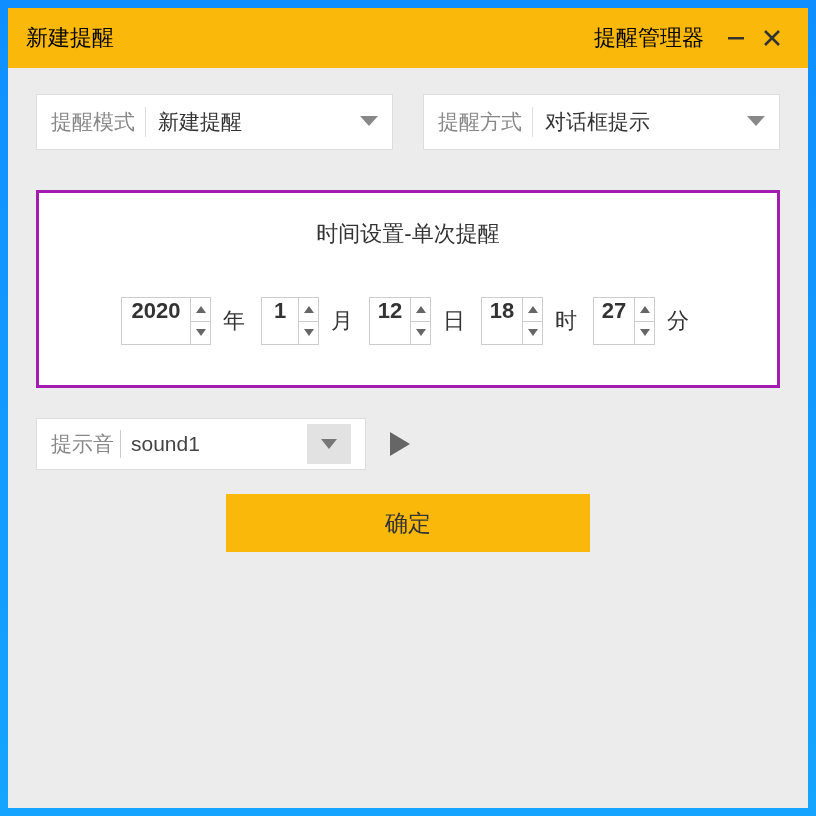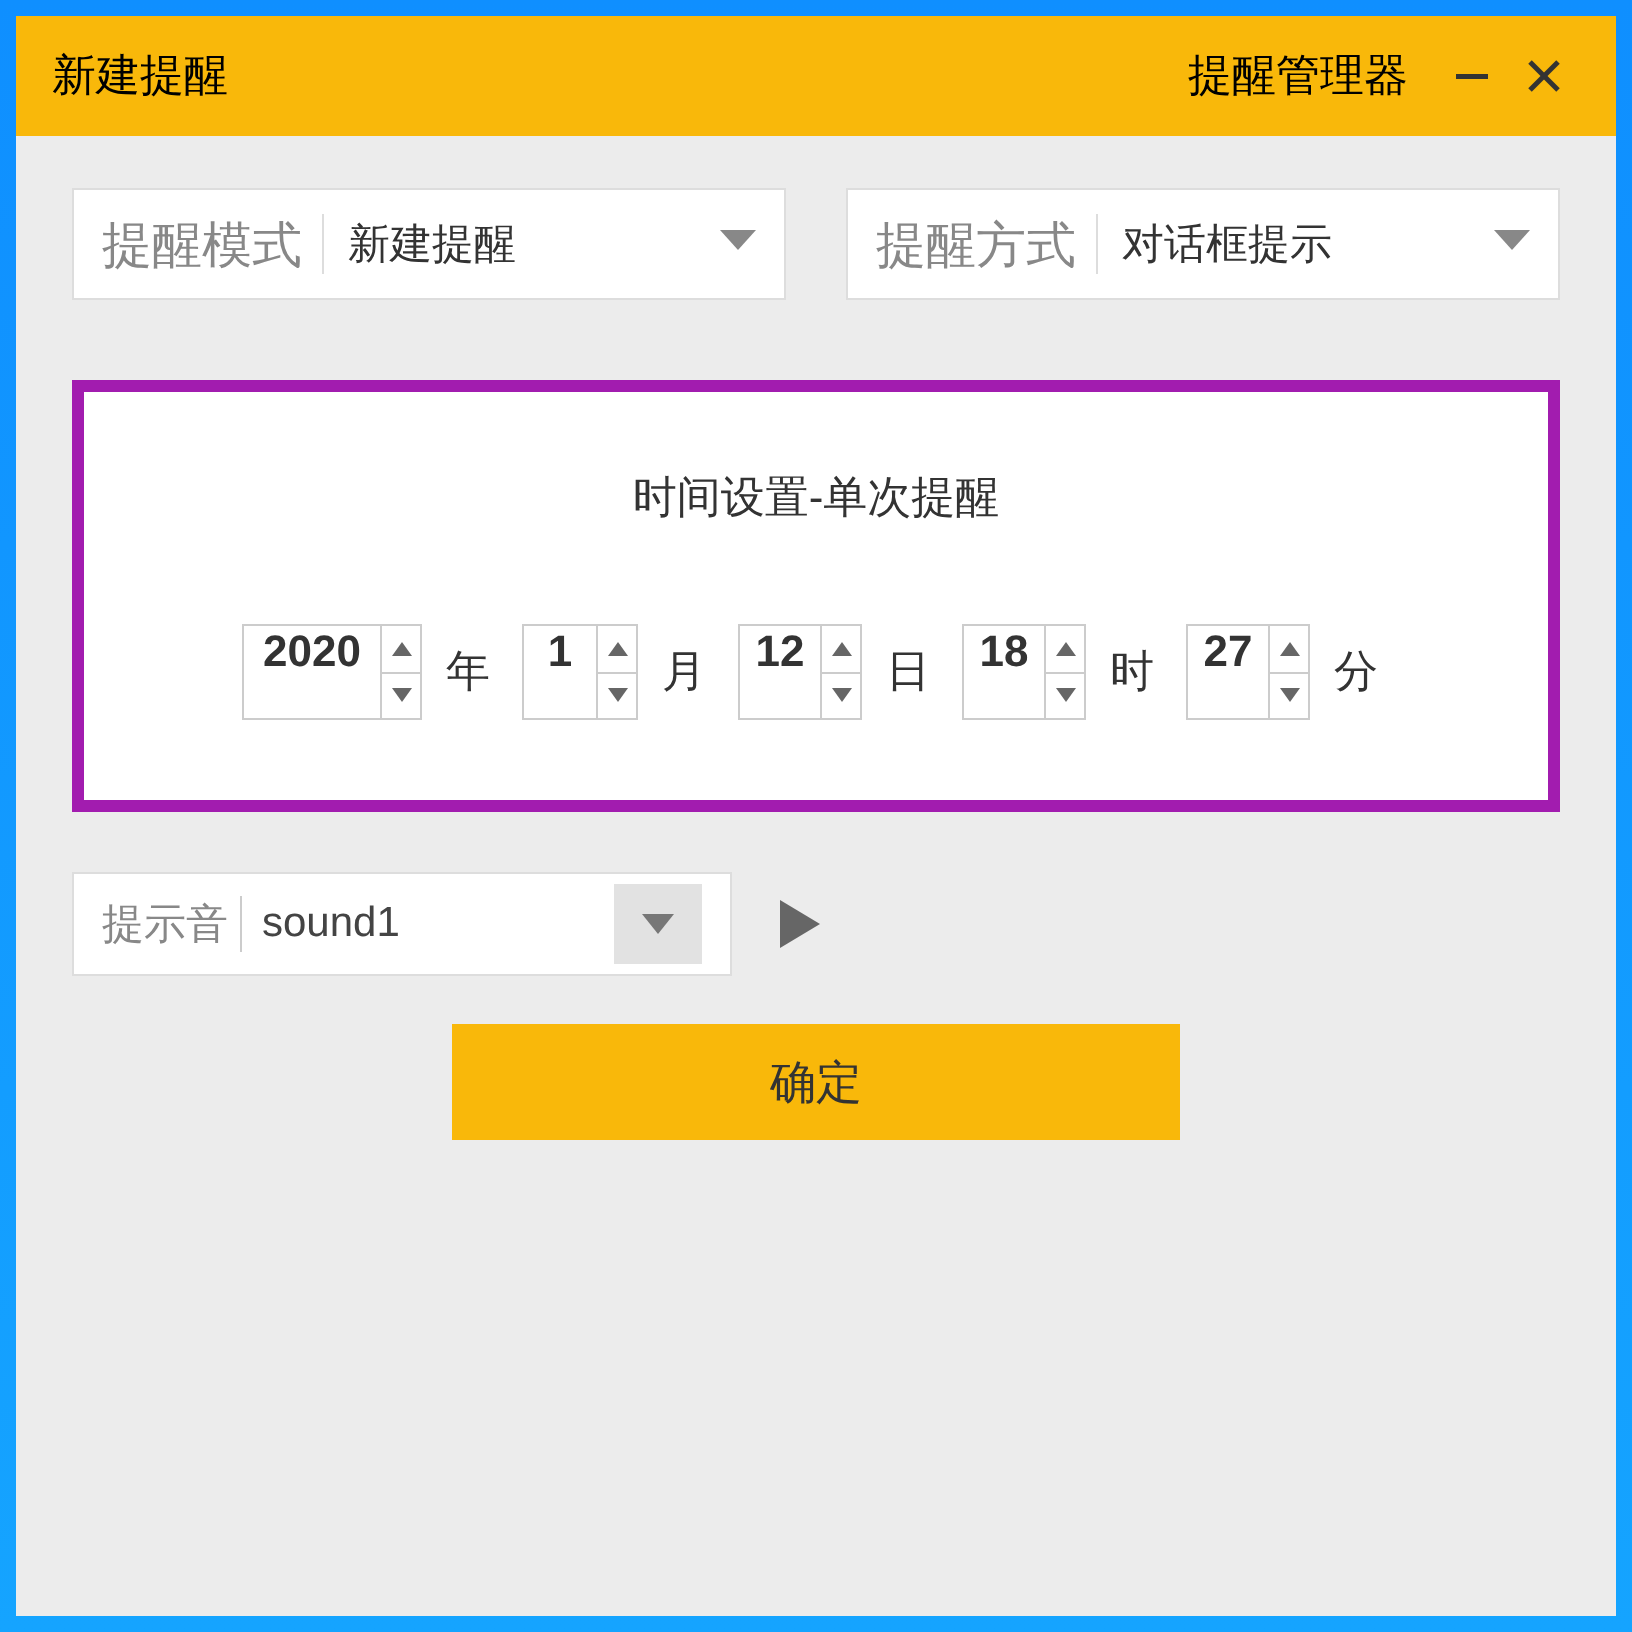--- a/index.html
+++ b/index.html
@@ -6,25 +6,25 @@
     body { width:816px; height:816px; background:linear-gradient(180deg,#0f8fff 0%,#15a4ff 100%); padding:8px; }
     .window { width:800px; height:800px; background:#ececec; display:flex; flex-direction:column; }
     .titlebar { height:60px; background:#f9b80a; display:flex; align-items:center; padding:0 18px; color:#000000; }
     .titlebar .title { font-size:22px; flex:0 0 auto; }
     .titlebar .spacer { flex:1; }
     .titlebar .mgr { font-size:22px; margin-right:14px; cursor:pointer; }
     .titlebar .winicon { width:36px; height:36px; display:flex; align-items:center; justify-content:center; cursor:pointer; }
     .content { flex:1; padding:26px 28px 0 28px; display:flex; flex-direction:column; }
     .row1 { display:flex; gap:30px; }
     .selectbox { flex:1; height:56px; background:#fff; border:1px solid #ddd; display:flex; align-items:center; padding:0 14px; cursor:pointer; }
-    .selectbox .lbl { color:#888; font-size:25px; margin-right:10px; }
+    .selectbox .lbl { color:#888; font-size:21px; margin-right:10px; }
     .selectbox .divider { width:1px; height:30px; background:#ddd; margin-right:12px; }
     .selectbox .val { flex:1; font-size:21px; color:#333; }
     .selectbox .caret { color:#888; }
-    .panel { margin-top:40px; background:#fff; border:6px solid #a21caf; padding:38px 20px 40px; text-align:center; }
+    .panel { margin-top:40px; background:#fff; border:3px solid #a21caf; padding:26px 20px 40px; text-align:center; }
     .panel-title { font-size:22px; color:#333; margin-bottom:48px; }
     .dtrow { display:flex; align-items:center; justify-content:center; gap:10px; font-size:22px; color:#333; }
     .spin { display:flex; align-items:flex-start; border:1px solid #ccc; height:48px; background:#fff;font-weight:bold; }
     .spin .num { text-align:center; font-size:22px; padding:0 4px; }
     .spin .arrows { width:20px; height:100%; display:flex; flex-direction:column; border-left:1px solid #ccc; }
     .spin .arrows .arr { flex:1; display:flex; align-items:center; justify-content:center; cursor:pointer; }
     .spin .arrows .arr:first-child { border-bottom:1px solid #ccc; }
     .spin .arrows svg { display:block; }
     .unit { margin:0 6px 0 2px; font-size:22px; color:#333; }
     .soundrow { margin-top:30px; display:flex; align-items:center; gap:13px; }

